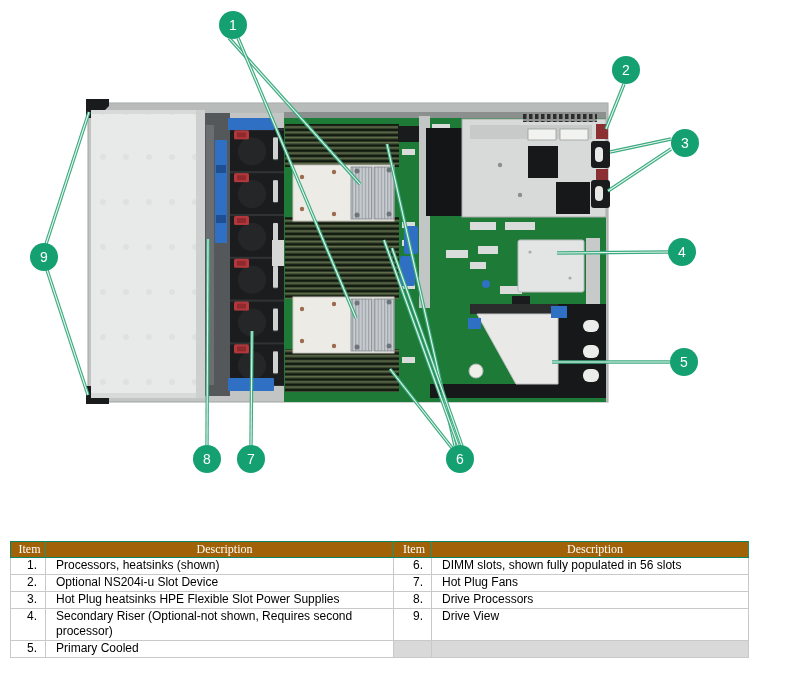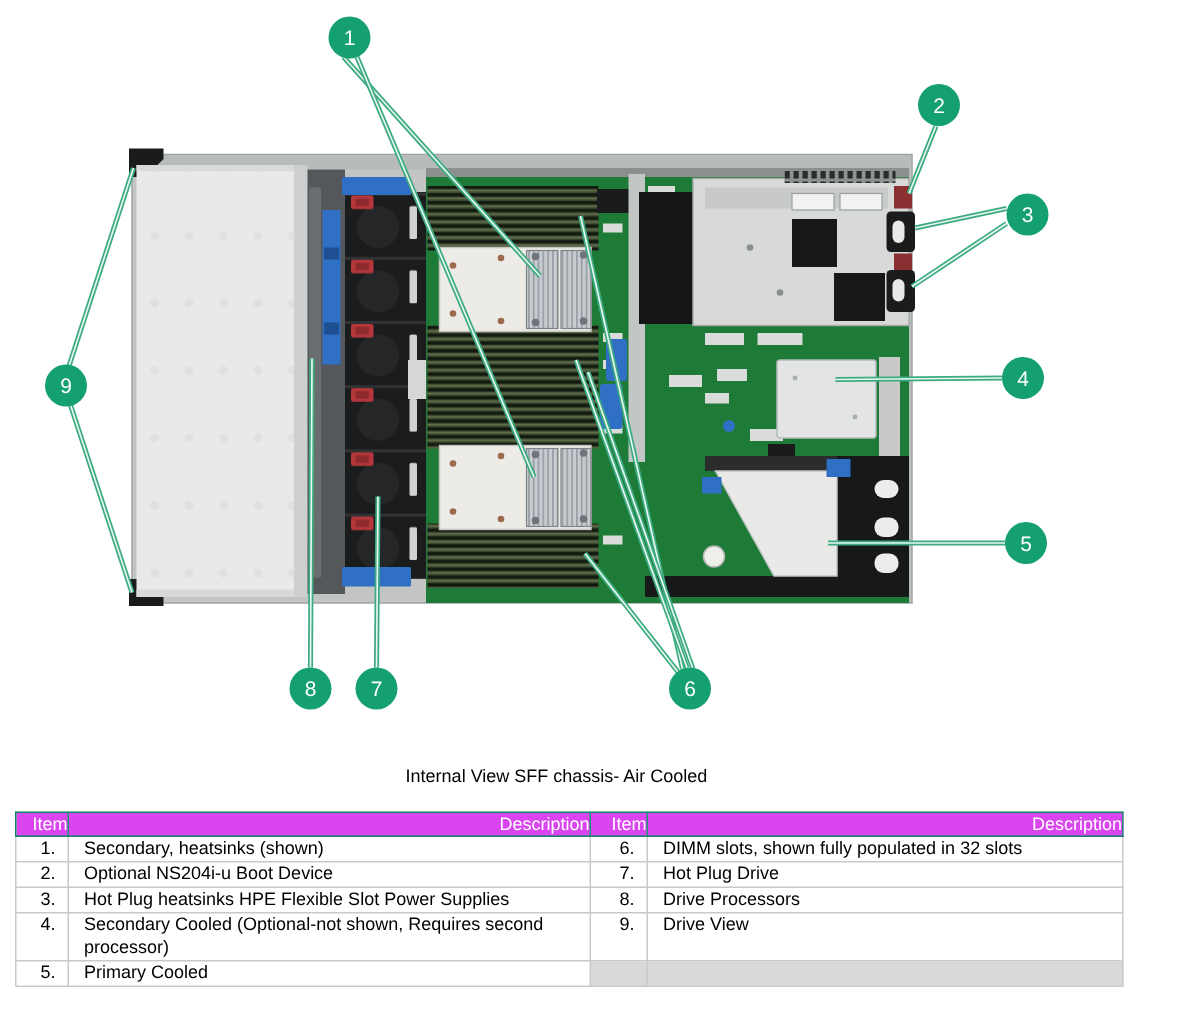--- a/index.html
+++ b/index.html
@@ -1,21 +1,21 @@
 <!DOCTYPE html>
 <html><head>
 <meta charset="utf-8">
 <style>
   html,body{margin:0;padding:0;background:#fff;}
   body{width:787px;height:680px;font-family:"Liberation Sans",sans-serif;position:relative;overflow:hidden;}
   .page{position:relative;width:787px;height:680px;background:#fff;}
   svg.figure{position:absolute;left:0;top:0;}
   .caption{position:absolute;left:0;top:510px;width:742px;text-align:center;font-size:12px;color:#000;}
   table.legend{position:absolute;left:10px;top:541px;width:738px;border-collapse:collapse;table-layout:fixed;font-size:12px;color:#000;}
-  table.legend th{background:#d946ef;color:#fff;font-weight:normal;text-align:right;padding:0 0 1px 10px;line-height:14px;border:1px solid #0A8564;border-right:1px solid #1d9373;}
+  table.legend th{background:#a16207;color:#fff;font-weight:normal;text-align:center;padding:0 0 1px 10px;line-height:14px;border:1px solid #0A8564;border-right:1px solid #1d9373;font-family:Liberation Serif, serif;}
   table.legend th.item{padding-left:3px;}
   table.legend td{border:1px solid #C9C9C9;vertical-align:top;line-height:15px;padding:0 4px 1px 10px;background:#fff;}
   table.legend td.item{text-align:right;padding:0 8px 1px 0;}
   table.legend td.gray{background:#D9D9D9;}
   text.callout-num{fill:#fff;font-family:"Liberation Sans",sans-serif;font-size:14px;}
 </style>
 </head>
 <body>
 
 <div class="page">
@@ -245,59 +245,58 @@
           <circle cx="207" cy="459" r="14" fill="#14A070"></circle>
           <text x="207" y="464" text-anchor="middle" class="callout-num">8</text>
         </g>
         <g>
           <circle cx="44" cy="257" r="14" fill="#14A070"></circle>
           <text x="44" y="262" text-anchor="middle" class="callout-num">9</text>
         </g>
       </g>
   </svg>
 
-  <div class="caption">Internal View SFF chassis- Air Cooled</div>
 
   <table class="legend">
     <colgroup>
       <col style="width:35px">
         <col style="width:348px">
         <col style="width:38px">
         <col style="width:317px">
     </colgroup>
     <thead>
       <tr>
         <th class="item">Item</th>
         <th>Description</th>
         <th class="item">Item</th>
         <th>Description</th>
       </tr>
     </thead>
     <tbody>
         <tr>
           <td class="item">1.</td>
-          <td class="desc">Secondary, heatsinks (shown)</td>
+          <td class="desc">Processors, heatsinks (shown)</td>
           <td class="item">6.</td>
-          <td class="desc">DIMM slots, shown fully populated in 32 slots</td>
+          <td class="desc">DIMM slots, shown fully populated in 56 slots</td>
         </tr>
         <tr>
           <td class="item">2.</td>
-          <td class="desc">Optional NS204i-u Boot Device</td>
+          <td class="desc">Optional NS204i-u Slot Device</td>
           <td class="item">7.</td>
-          <td class="desc">Hot Plug Drive</td>
+          <td class="desc">Hot Plug Fans</td>
         </tr>
         <tr>
           <td class="item">3.</td>
           <td class="desc">Hot Plug heatsinks HPE Flexible Slot Power Supplies</td>
           <td class="item">8.</td>
           <td class="desc">Drive Processors</td>
         </tr>
         <tr>
           <td class="item">4.</td>
-          <td class="desc">Secondary Cooled (Optional-not shown, Requires second processor)</td>
+          <td class="desc">Secondary Riser (Optional-not shown, Requires second processor)</td>
           <td class="item">9.</td>
           <td class="desc">Drive View</td>
         </tr>
         <tr>
           <td class="item">5.</td>
           <td class="desc">Primary Cooled</td>
           <td class="item gray"></td>
           <td class="desc gray"></td>
         </tr>
       </tbody>

